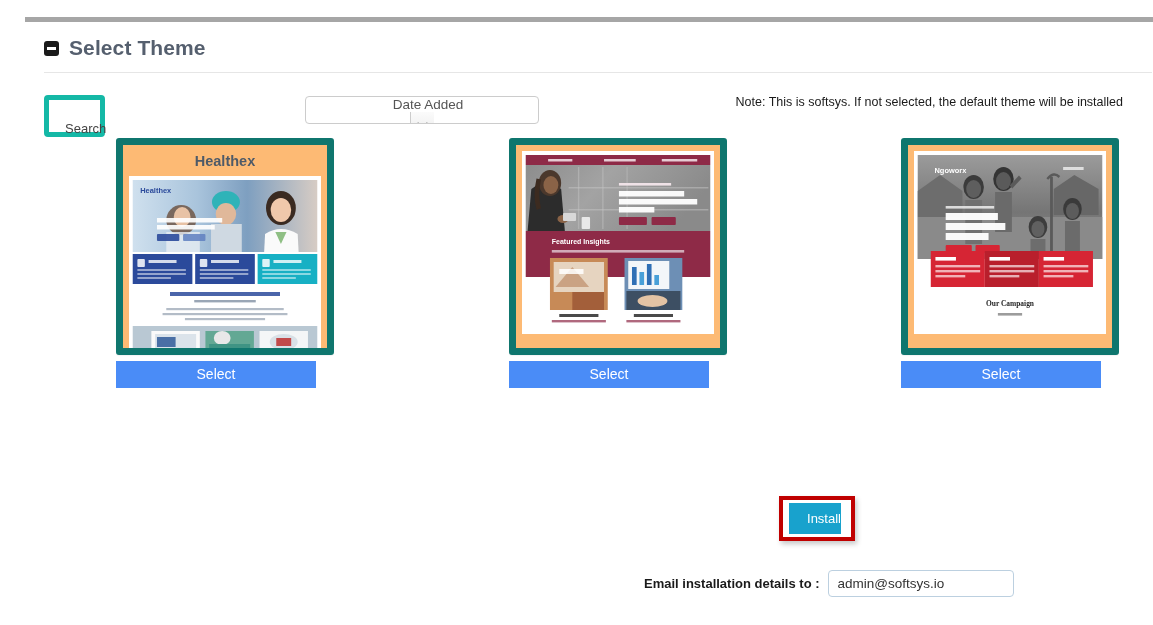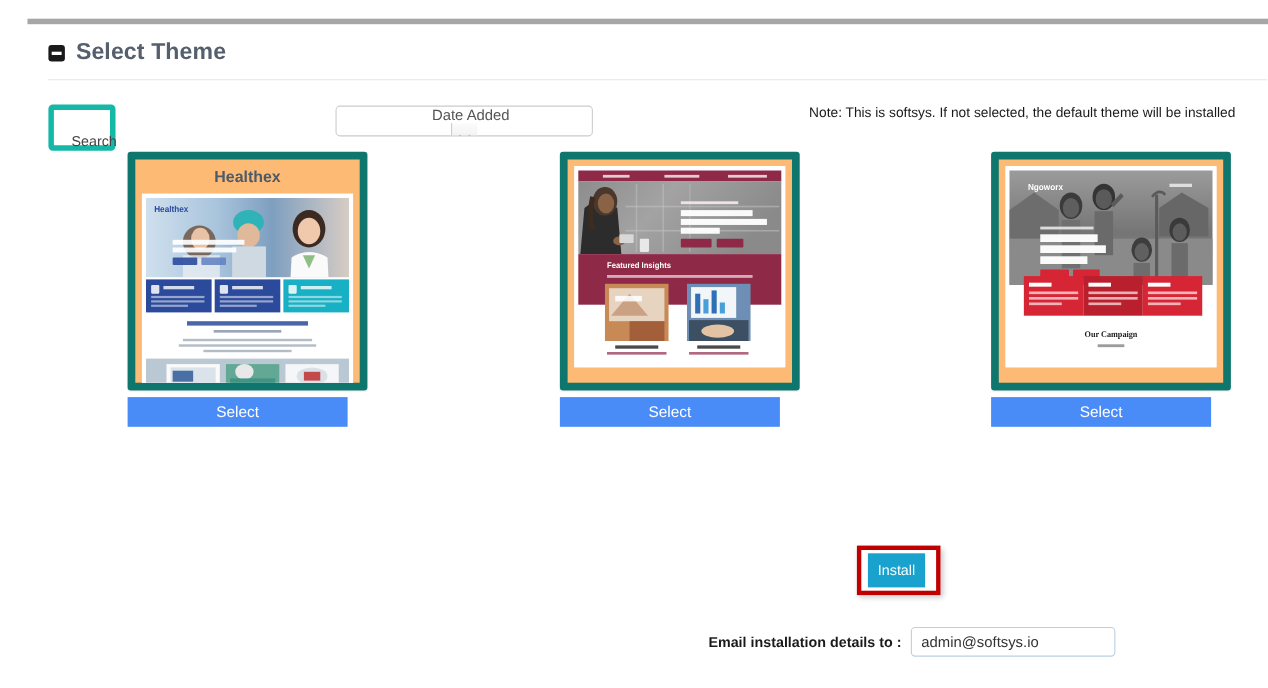--- a/index.html
+++ b/index.html
@@ -212,21 +212,21 @@
     left: 789px;
     top: 503px;
     width: 52px;
     height: 31px;
     background: #18a2cd;
     border: none;
     color: #ffffff;
     font-family: "Liberation Sans", sans-serif;
     font-size: 13px;
     line-height: 31px;
-    text-align: center;
+    text-align: right;
     cursor: pointer;
     padding: 0;
   }
 
   
   .email-row {
     position: absolute;
     left: 644px;
     top: 570px;
     display: flex;

